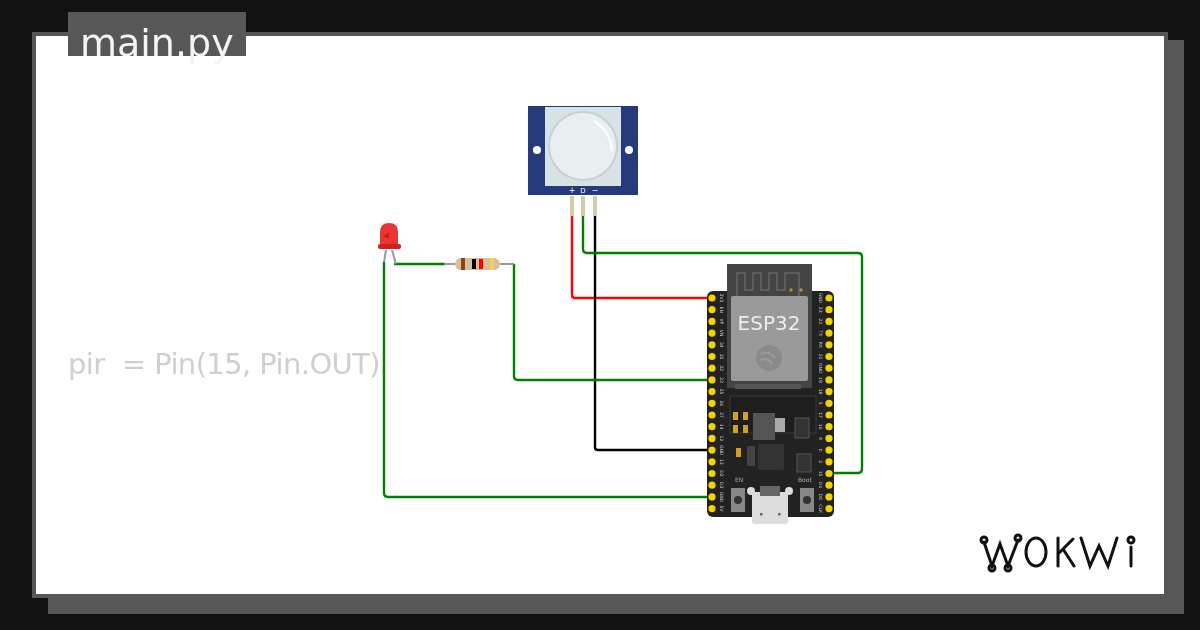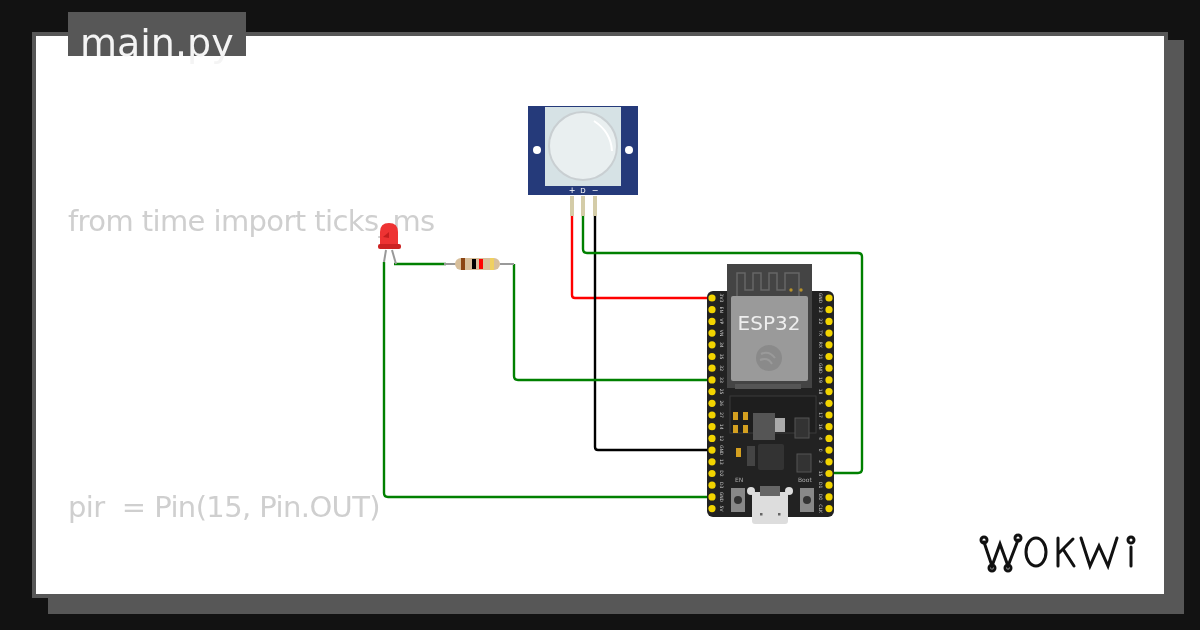--- a/index.html
+++ b/index.html
@@ -18,21 +18,20 @@
 <body>
 
 <div class="shadow"></div>
 <div class="card">
   <div class="card-inner"></div>
 </div>
 
 <div class="tab">main.py</div>
 
 <div class="code">
-  <div class="line">from time import ticks_ms</div>
   <div class="line"></div>
   <div class="line">pir  = Pin(15, Pin.OUT)</div>
   
   
   
   
   
   
 </div>
 

